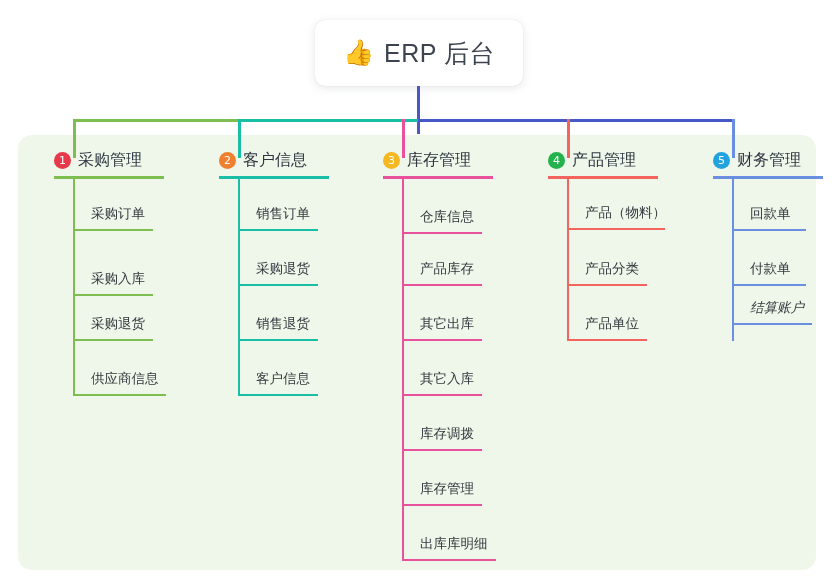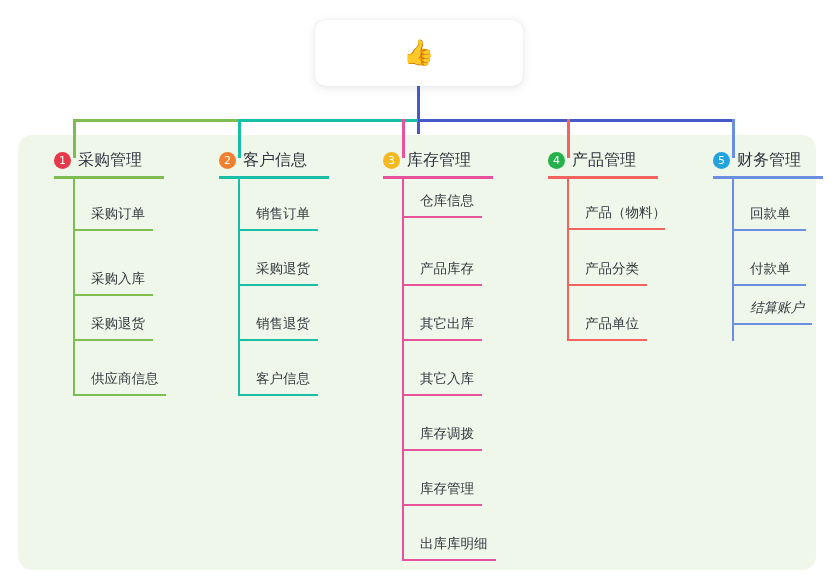--- a/index.html
+++ b/index.html
@@ -150,20 +150,21 @@
 </style>
 </head>
 <body>
 
 <div id="diagram-root">
 
   <div class="panel"></div>
 
   <div class="root-card">
     <span class="root-emoji">👍</span>
+    <span class="root-title-text">ERP 后台</span>
   </div>
 
   <div class="trunk"></div>
 
   <div id="connector-layer">
       <div class="bus-seg" style="left: 73px; width: 165px; background: rgb(126, 189, 79);"></div>
       <div class="bus-seg" style="left: 238px; width: 180px; background: rgb(24, 191, 166);"></div>
       <div class="bus-seg" style="left: 418px; width: 316px; background: rgb(71, 88, 199);"></div>
       <div class="drop" style="left: 73px; background: rgb(126, 189, 79);"></div>
       <div class="drop" style="left: 238px; background: rgb(24, 191, 166);"></div>
@@ -221,21 +222,21 @@
           <div class="leaf-underline" style="width: 80px; background: rgb(24, 191, 166);"></div>
         </div>
       </div>
       <div class="branch" style="left: 365px;">
         <div class="branch-head">
           <span class="badge" style="background: rgb(245, 184, 32);">3</span>
           <span class="branch-title">库存管理</span>
         </div>
         <div class="branch-underline" style="width: 110px; background: rgb(232, 81, 156);"></div>
         <div class="spine" style="height: 385px; background: rgb(232, 81, 156);"></div>
-        <div class="leaf" style="top: 18px; width: 80px;">
+        <div class="leaf" style="top: 34px; width: 80px;">
           <span class="leaf-label">仓库信息</span>
           <div class="leaf-underline" style="width: 80px; background: rgb(232, 81, 156);"></div>
         </div>
         <div class="leaf" style="top: 86px; width: 80px;">
           <span class="leaf-label">产品库存</span>
           <div class="leaf-underline" style="width: 80px; background: rgb(232, 81, 156);"></div>
         </div>
         <div class="leaf" style="top: 141px; width: 80px;">
           <span class="leaf-label">其它出库</span>
           <div class="leaf-underline" style="width: 80px; background: rgb(232, 81, 156);"></div>

